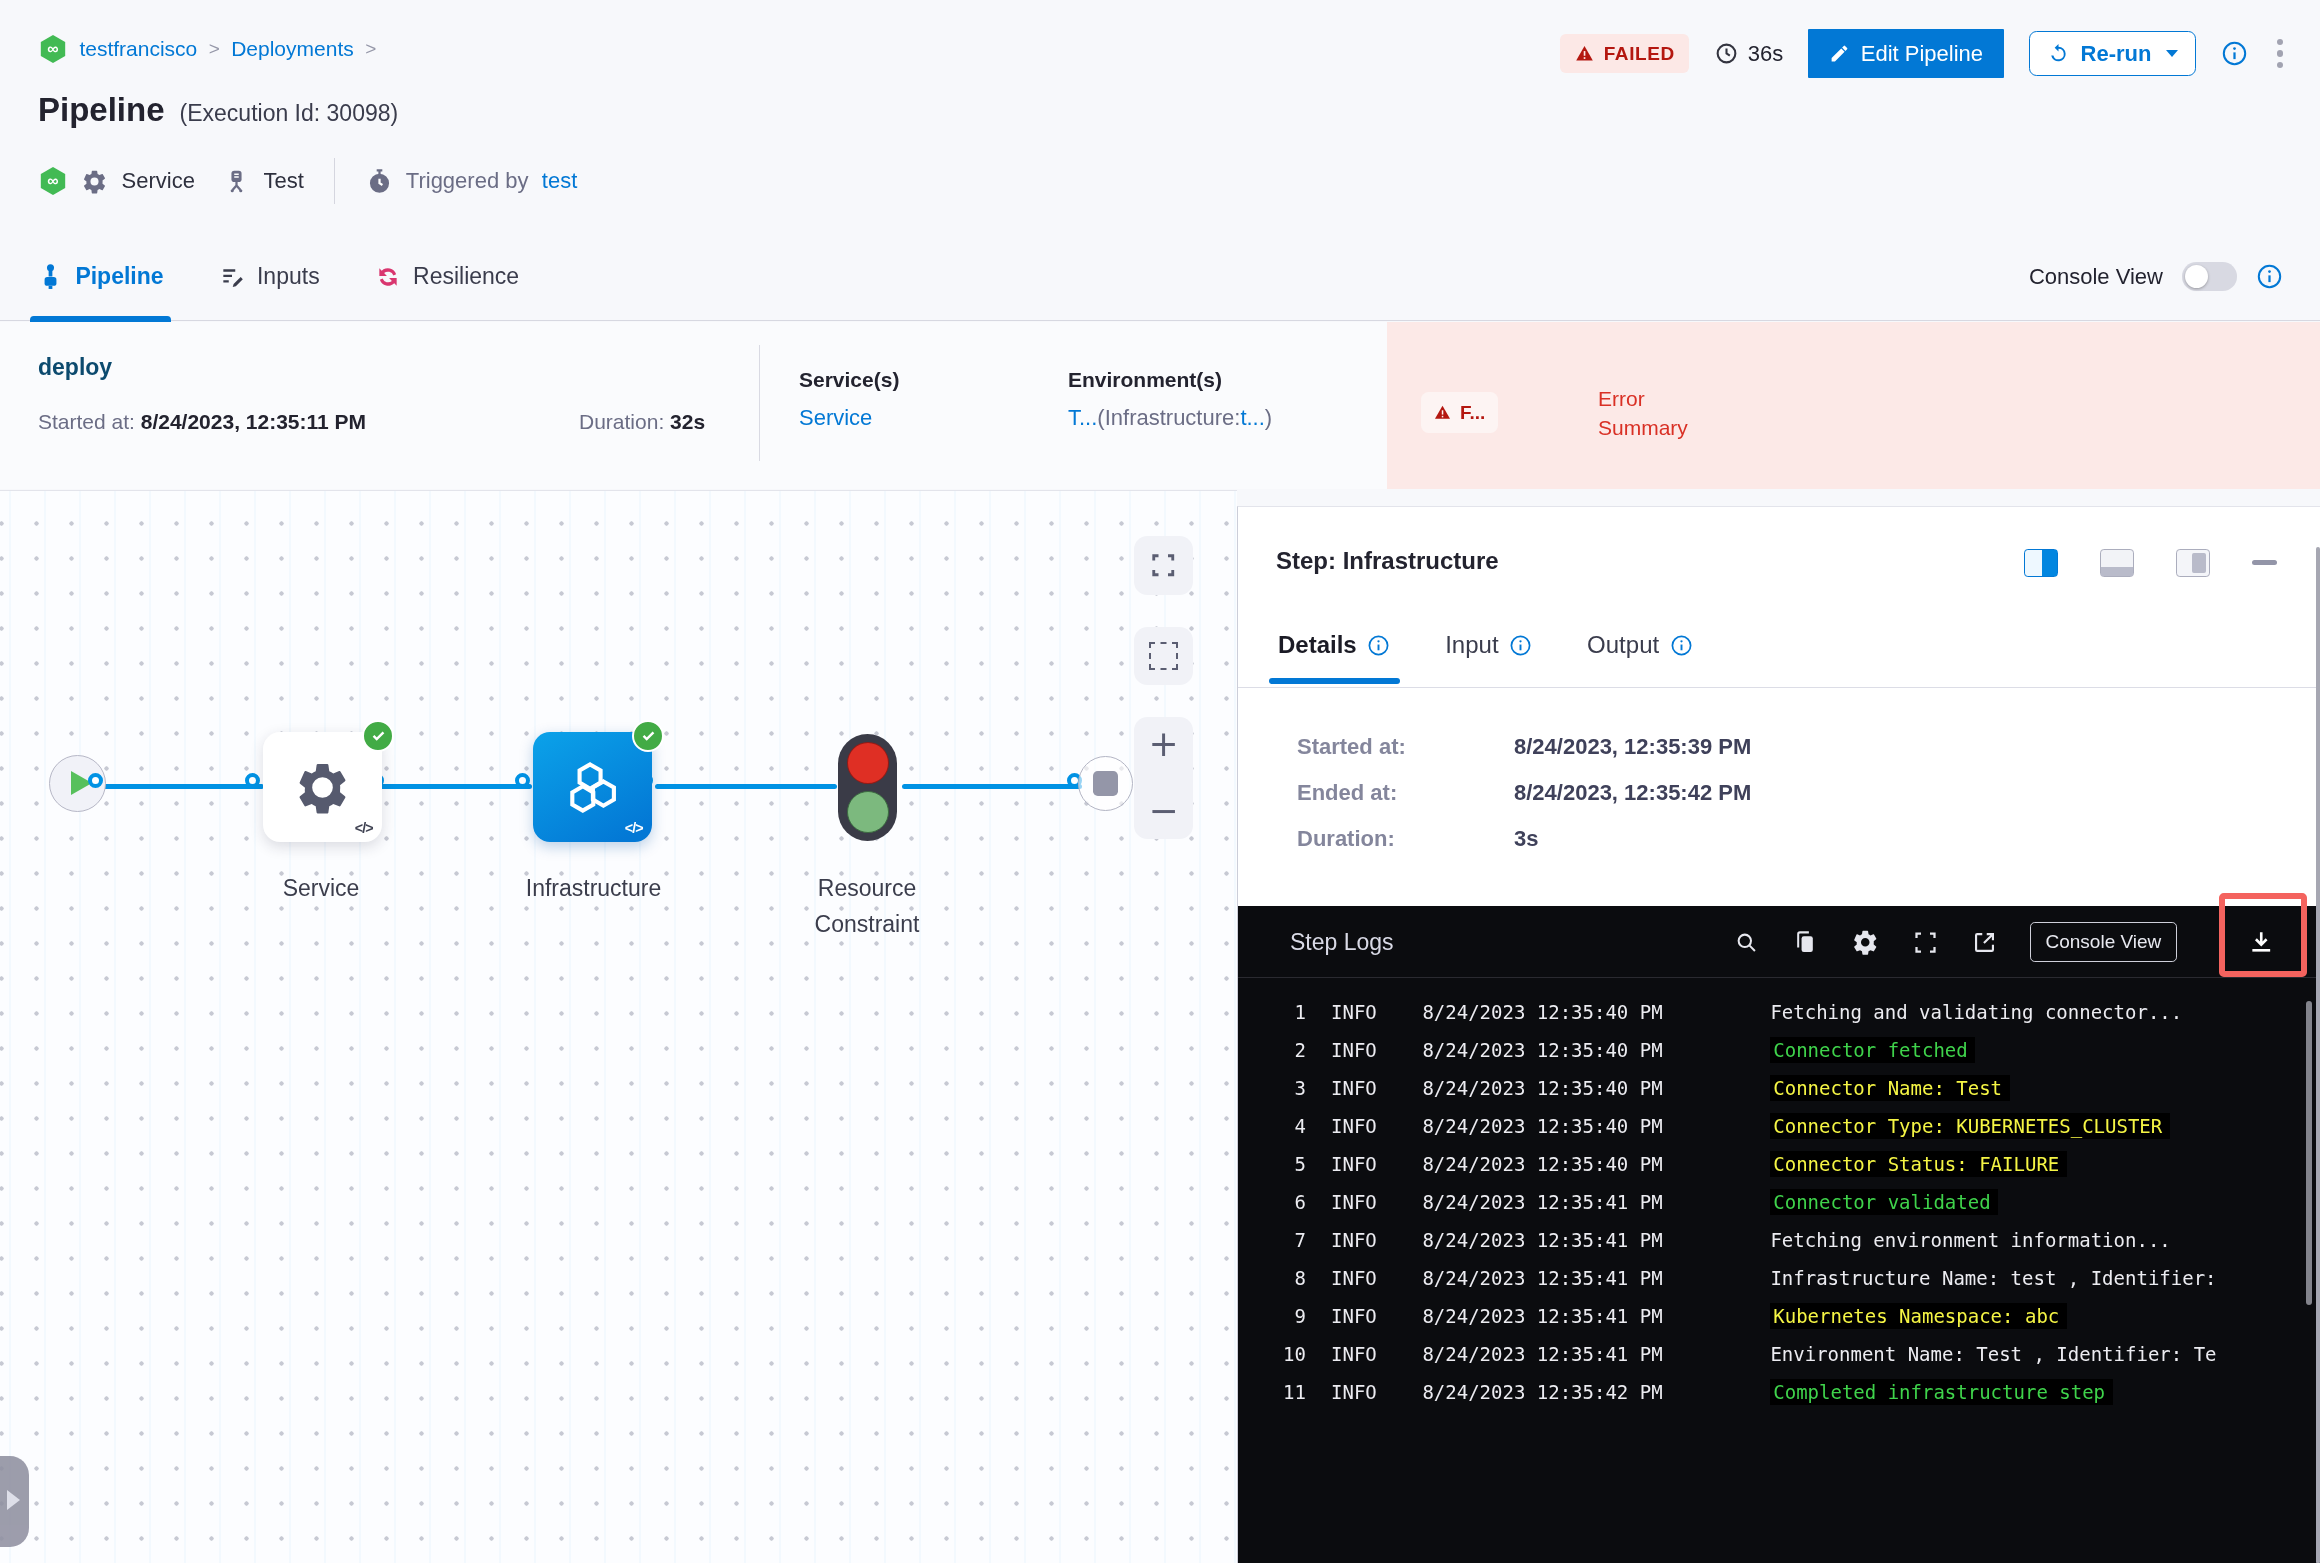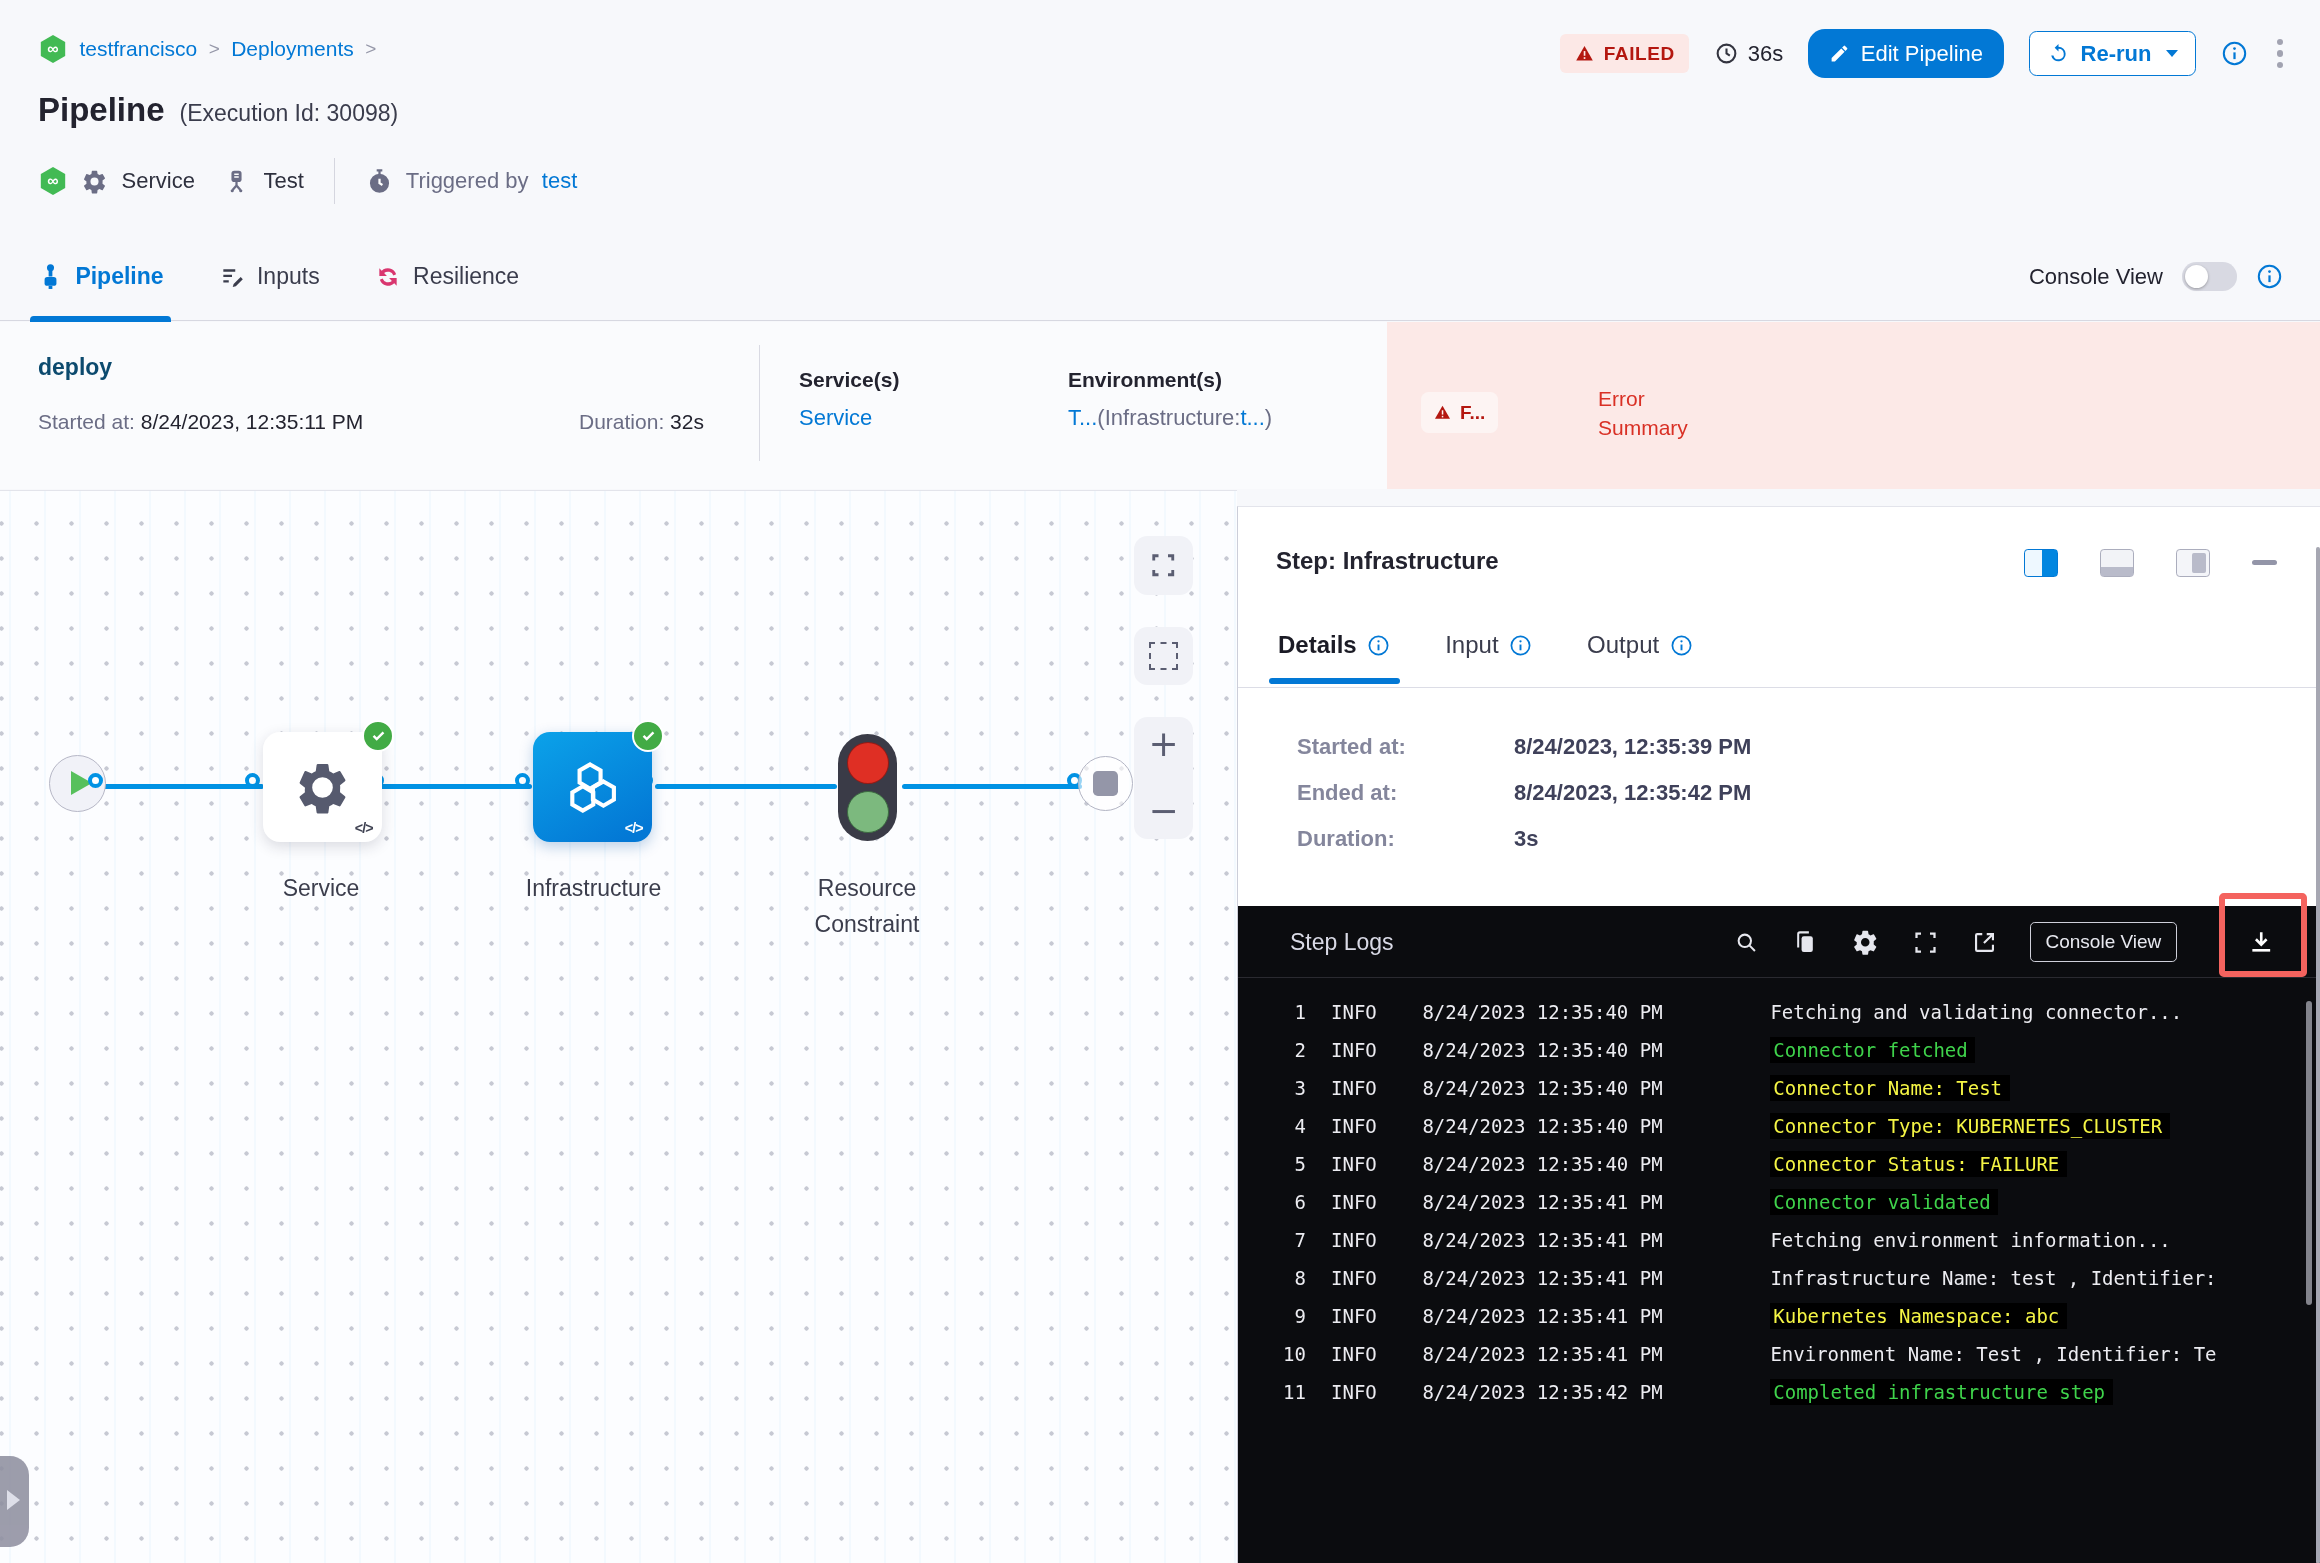--- a/index.html
+++ b/index.html
@@ -16,41 +16,41 @@
   .page-title { font-size:33px; font-weight:bold; color:#23232f; }
   .exec-id { font-size:23px; color:#3a3c4c; }
   .meta-row { position:absolute; left:38px; top:158px; display:flex; align-items:center; gap:13.3px; font-size:22px; color:#2e303e; }
   .meta-divider { width:1px; height:46px; background:#d5d6df; margin:0 17px; }
   .triggered-label { color:#6b6d85; }
   .link-blue { color:#0278d5; cursor:pointer; }
 
   .header-actions { position:absolute; right:34px; top:27px; height:53px; display:flex; align-items:center; gap:25px; }
   .failed-badge { display:flex; align-items:center; gap:8.6px; background:#fce8e6; color:#b41710; font-weight:bold; font-size:19px; letter-spacing:0.6px; padding:8.6px 14.3px; border-radius:5.7px; }
   .elapsed { display:flex; gap:8.6px; align-items:center; font-size:22px; color:#23232f; }
-  .btn-primary { display:flex; gap:10.5px; align-items:center; background:#0278d5; color:#fff; font-size:22px; border:none; border-radius:17px; padding:11.4px 21px; cursor:pointer; font-family:inherit; }
+  .btn-primary { display:flex; gap:10.5px; align-items:center; background:#0278d5; color:#fff; font-size:22px; border:none; border-radius:1px; padding:11.4px 21px; cursor:pointer; font-family:inherit; }
   .btn-outline { display:flex; gap:10.5px; align-items:center; background:#fff; border:1.9px solid #0278d5; color:#0278d5; font-weight:bold; font-size:22px; border-radius:7.6px; padding:8.6px 17px; cursor:pointer; font-family:inherit; }
   .caret-down { width:0; height:0; border-left:6.7px solid transparent; border-right:6.7px solid transparent; border-top:7.6px solid #0278d5; margin-left:3.8px; }
   .kebab { display:flex; flex-direction:column; gap:4.8px; padding:3.8px; cursor:pointer; }
   .kebab i { width:6.7px; height:6.7px; border-radius:50%; background:#a2a3b1; }
 
   
   .tabsbar { position:absolute; left:0; top:233px; right:0; height:88px; background:#f7f8fb; border-bottom:1.9px solid #d7d8e1; }
   .tabs { position:absolute; left:38px; top:0; height:100%; display:flex; gap:55px; align-items:center; }
   .tab { position:relative; display:flex; gap:12.4px; align-items:center; font-size:23px; color:#3a3c4c; height:100%; cursor:pointer; }
   .tab.active { color:#0278d5; font-weight:bold; }
   .tab.active::after { content:""; position:absolute; left:-7.6px; right:-7.6px; bottom:-1.9px; height:5.7px; background:#0278d5; border-radius:3.8px 3.8px 0 0; }
   .consoleview { position:absolute; right:38px; top:0; height:100%; display:flex; align-items:center; gap:19px; font-size:22px; color:#23232f; }
   .toggle { position:relative; width:55px; height:28.5px; border-radius:14.3px; background:#d8d9e2; cursor:pointer; }
   .toggle-knob { position:absolute; left:2.9px; top:2.9px; width:23px; height:23px; border-radius:50%; background:#fff; box-shadow:0 1px 2.9px rgba(0,0,0,.3); }
 
   
   .stagebar { position:absolute; left:0; top:322px; right:0; height:167px; background:#fafbfd; }
   .stage-name { position:absolute; left:38px; top:32px; font-size:23px; font-weight:bold; color:#0c4a6e; }
   .stage-started { position:absolute; left:38px; top:88px; font-size:21px; color:#6b6d85; }
-  .stage-started b, .stage-duration b { color:#23232f; font-weight:normal; }
+  .stage-started b, .stage-duration b { color:#23232f; font-weight:bold; }
   .stage-duration { position:absolute; left:579px; top:88px; font-size:21px; color:#6b6d85; }
   .stage-vdivider { position:absolute; left:759px; top:23px; width:1px; height:116px; background:#d9dae3; }
   .svc-block { position:absolute; top:46px; font-size:21px; }
   .svc-block .blk-h { font-weight:bold; color:#23232f; }
   .svc-block .blk-v { margin-top:13.3px; font-size:22px; }
   .b-services { left:799px; }
   .b-envs { left:1068px; }
   .env-gray { color:#6b6d85; }
   .error-section { position:absolute; left:1387px; right:0; top:0; bottom:0; background:#fce9e7; }
   .error-badge { position:absolute; left:34px; top:70px; display:flex; gap:7.6px; align-items:center; background:#fdf4f3; border-radius:7.6px; padding:9.5px 12.4px; color:#b41710; font-weight:bold; font-size:19px; }

